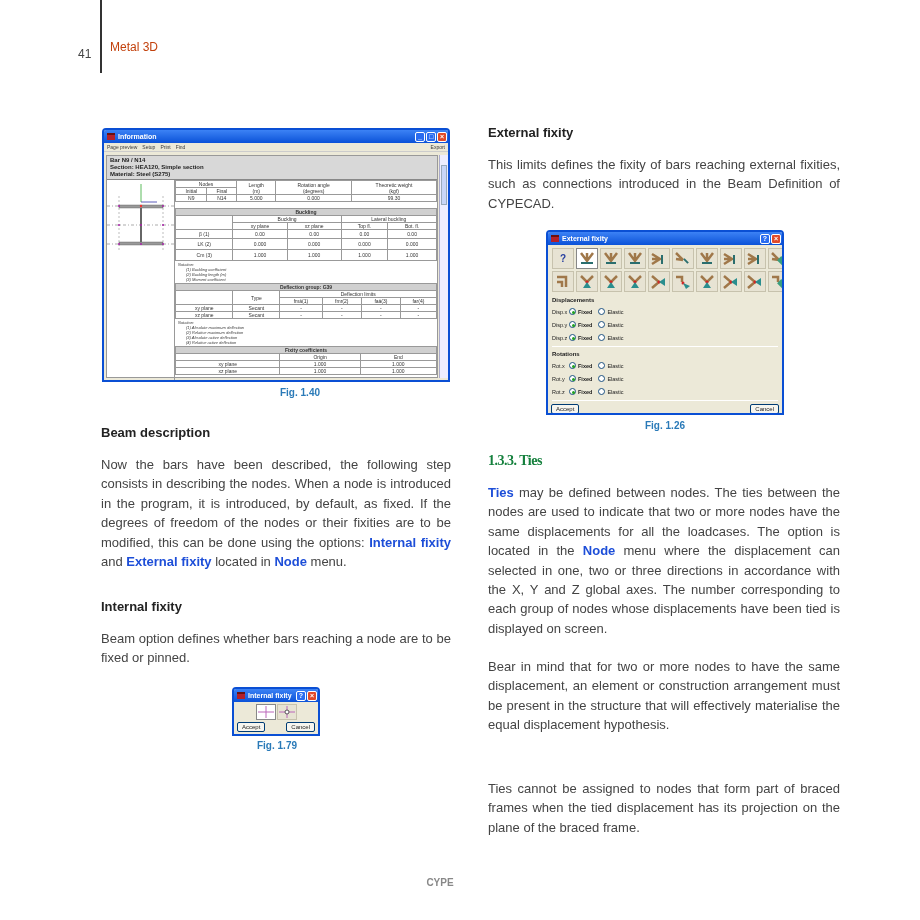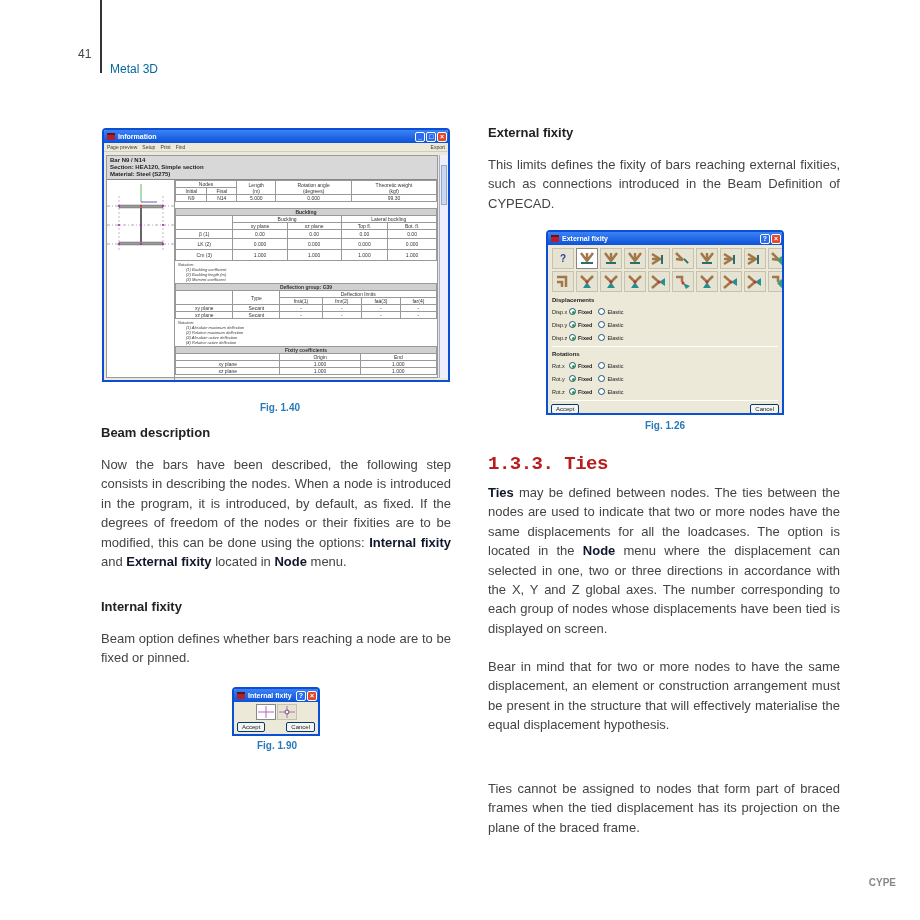--- a/index.html
+++ b/index.html
@@ -1,25 +1,25 @@
 <!DOCTYPE html>
 <html><head>
 <meta charset="utf-8">
 <style>
 *{box-sizing:border-box;margin:0;padding:0}
 body{width:920px;height:920px;background:#fff;position:relative;font-family:"Liberation Sans",sans-serif;color:#3a3a3a;overflow:hidden}
 .hdr-line{position:absolute;left:100px;top:0;width:2px;height:73px;background:#333}
 .pg-num{position:absolute;left:78px;top:47px;font-size:12px;color:#444}
-.pg-title{position:absolute;left:110px;top:62px;font-size:12px;color:#0369a1}
-.footer{position:absolute;left:16px;width:880px;top:877px;text-align:right;font-size:10px;font-weight:bold;color:#888}
+.pg-title{position:absolute;left:110px;top:40px;font-size:12px;color:#c2410c}
+.footer{position:absolute;left:0;width:880px;top:877px;text-align:center;font-size:10px;font-weight:bold;color:#888}
 .caption{position:absolute;font-size:10px;font-weight:bold;color:#2a7ab8;text-align:center}
 .h3{position:absolute;font-size:13px;font-weight:bold;color:#222}
 .para{position:absolute;font-size:13px;line-height:19.4px;color:#444;text-align:justify}
-.para b{color:#0f172a}
-.sec{position:absolute;font-size:19px;font-weight:bold;color:#b91c1c;font-family:Liberation Mono, monospace;letter-spacing:-0.5px}
+.para b{color:#1d4ed8}
+.sec{position:absolute;font-size:14px;font-weight:bold;color:#15803d;font-family:Liberation Serif, serif;letter-spacing:-0.5px}
 
 
 .win{position:absolute;border:2px solid #0a4fd4;background:#ece9d8;border-radius:4px 4px 0 0;overflow:hidden}
 .titlebar{height:13px;background:linear-gradient(#3c82f5,#0b52d8);color:#fff;font-size:7px;font-weight:bold;display:flex;align-items:center;padding-left:3px}
 .titlebar .app-ico{width:8px;height:7px;background:#b3202a;margin-right:3px;border-top:2px solid #6a1010}
 .titlebar .sp{flex:1}
 .tbtn{width:10px;height:10px;border:1px solid #fff;border-radius:2px;margin-right:1px;font-size:7px;color:#fff;display:flex;align-items:center;justify-content:center;background:#2a6cf0}
 .tbtn.close{background:#e04a2a}
 
 
@@ -232,21 +232,21 @@
           </tr>
         </tbody>
           </table>
       </div>
     </div>
   </div>
   <div class="scroll-v">
       <div class="thumb"></div>
     </div>
 </div>
-<div class="caption" style="left:240px;top:402px;width:80px;">Fig. 1.40</div>
+<div class="caption" style="left:240px;top:387px;width:80px;text-align:right;">Fig. 1.40</div>
 
 <div class="h3" style="left:101px;top:425px;">Beam description</div>
 <div class="para" style="left:101px;top:455px;width:350px;"><span>Now the bars have been described, the following step consists in describing the nodes. When a node is introduced in the program, it is introduced, by default, as fixed. If the degrees of freedom of the nodes or their fixities are to be modified, this can be done using the options: </span><b>Internal fixity</b><span> and </span><b>External fixity</b><span> located in </span><b>Node</b><span> menu.</span></div>
 <div class="h3" style="left:101px;top:599px;">Internal fixity</div>
 <div class="para" style="left:101px;top:629px;width:350px;">Beam option defines whether bars reaching a node are to be fixed or pinned.</div>
 
 <div class="win" style="left:232px;top:687px;width:88px;height:49px;">
   <div class="titlebar">
     <span class="app-ico"></span>
     <span>Internal fixity</span>
@@ -267,21 +267,21 @@
           <line x1="8" y1="0" x2="8" y2="12" stroke="#b6b" stroke-width="1"></line>
           <circle cx="8" cy="6" r="2" fill="#fff" stroke="#333" stroke-width="0.8"></circle>
         </svg>
     </div>
   </div>
   <div style="display:flex;justify-content:space-between;padding:0 3px">
     <span class="btn">Accept</span>
     <span class="btn">Cancel</span>
   </div>
 </div>
-<div class="caption" style="left:237px;top:740px;width:80px;">Fig. 1.90</div>
+<div class="caption" style="left:237px;top:740px;width:80px;">Fig. 1.79</div>
 
 <div class="h3" style="left:488px;top:125px;">External fixity</div>
 <div class="para" style="left:488px;top:155px;width:352px;">This limits defines the fixity of bars reaching external fixities, such as connections introduced in the Beam Definition of CYPECAD.</div>
 
 <div class="win" style="left:546px;top:230px;width:238px;height:185px;">
   <div class="titlebar">
     <span class="app-ico"></span>
     <span>External fixity</span>
     <span class="sp"></span>
     <span class="tbtn">?</span>

